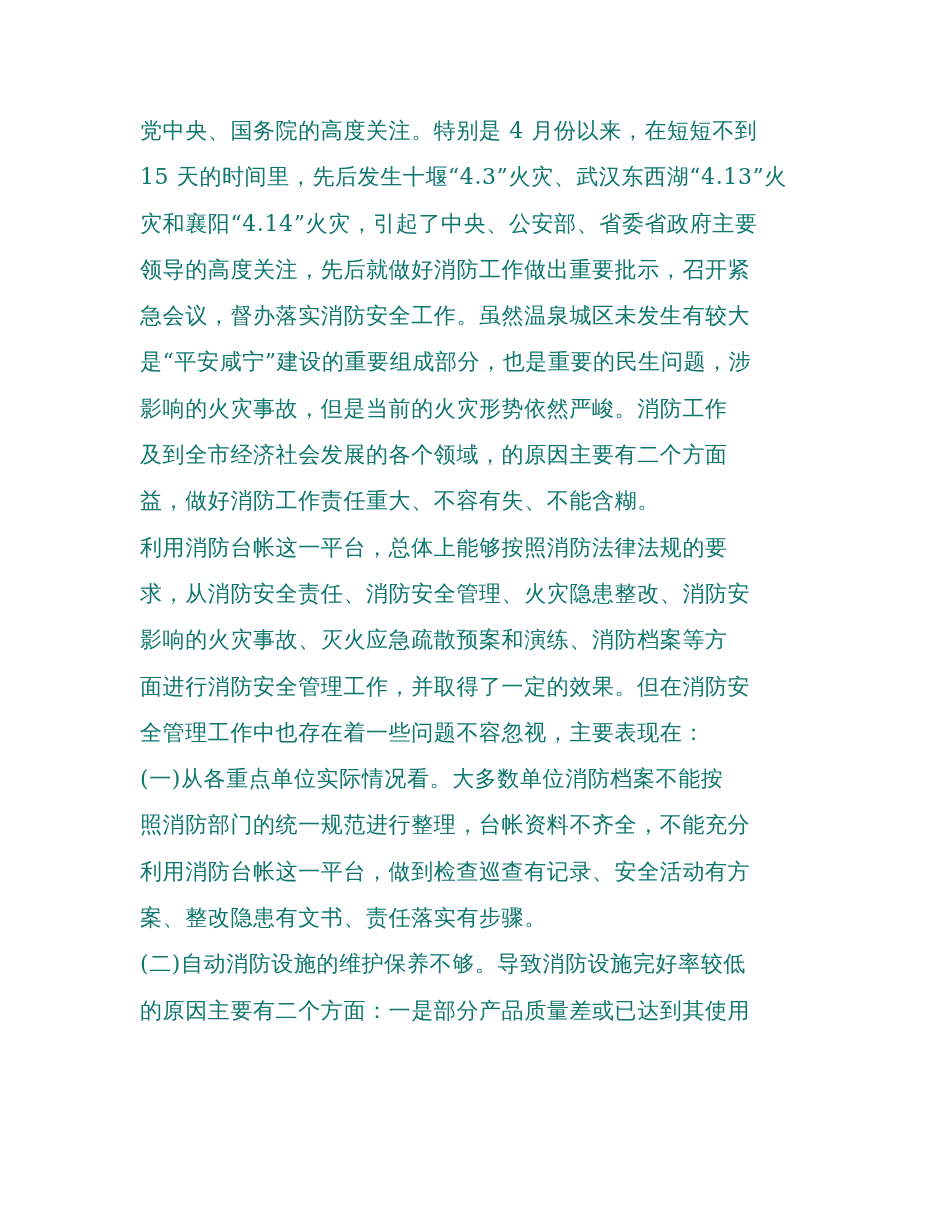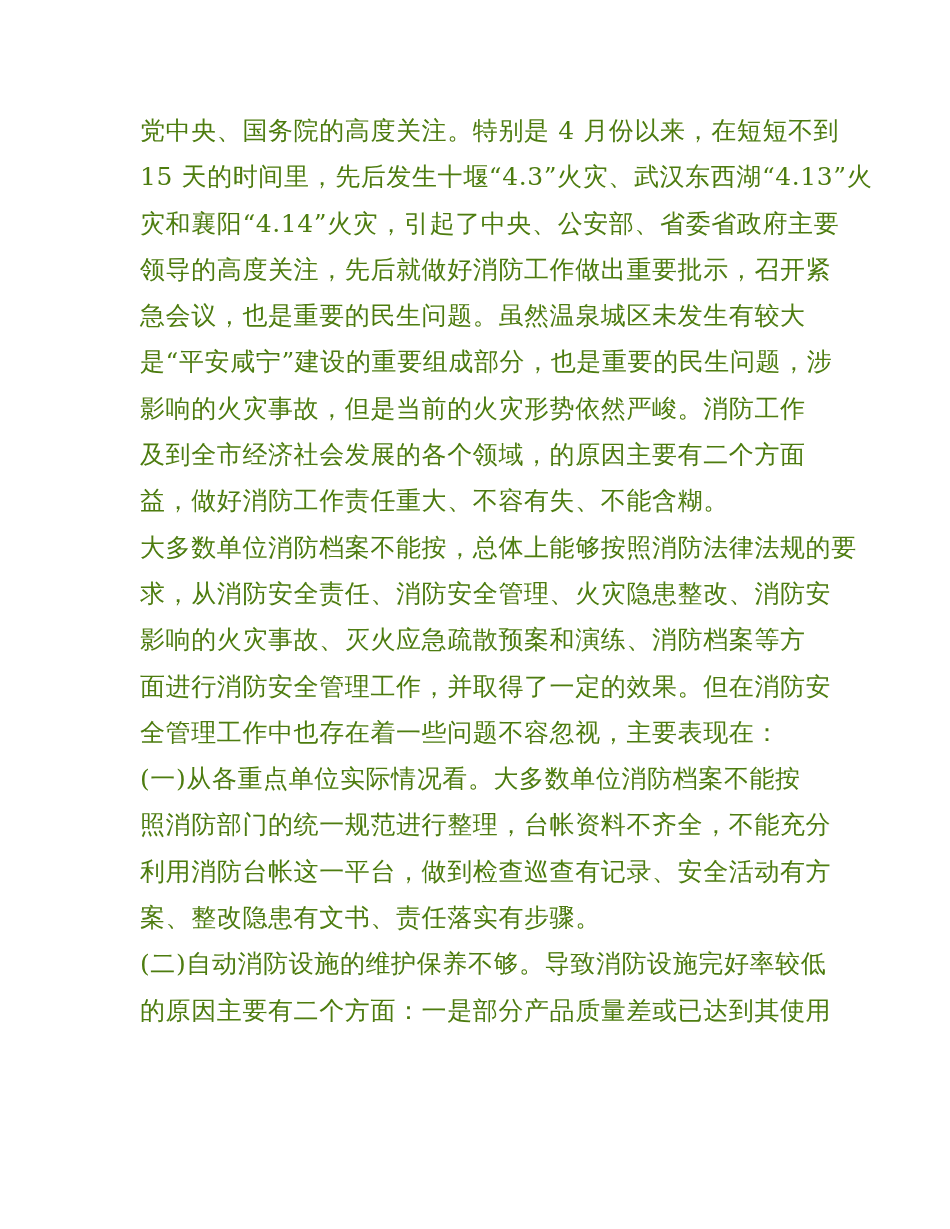--- a/index.html
+++ b/index.html
@@ -12,48 +12,48 @@
       height: 1229px;
       position: relative;
       overflow: hidden;
     }
     .page {
       position: absolute;
       left: 140px;
       top: 108px;
       width: 680px;
       font-family: "DejaVu Serif", "Liberation Serif", serif;
-      font-size: 25px;
-      color: #4d7c0f;
+      font-size: 22px;
+      color: #0f766e;
     }
     .line {
       display: block;
       height: 46.3px;
       line-height: 46.3px;
       white-space: nowrap;
       letter-spacing: 0.6px;
     }
   </style>
 </head>
 <body>
 
 <div class="page">
   <div class="paragraph">
     <span class="line">党中央、国务院的高度关注。特别是 4 月份以来，在短短不到</span>
     <span class="line">15 天的时间里，先后发生十堰“4.3”火灾、武汉东西湖“4.13”火</span>
     <span class="line">灾和襄阳“4.14”火灾，引起了中央、公安部、省委省政府主要</span>
     <span class="line">领导的高度关注，先后就做好消防工作做出重要批示，召开紧</span>
-    <span class="line">急会议，也是重要的民生问题。虽然温泉城区未发生有较大</span>
+    <span class="line">急会议，督办落实消防安全工作。虽然温泉城区未发生有较大</span>
     <span class="line">是“平安咸宁”建设的重要组成部分，也是重要的民生问题，涉</span>
     <span class="line">影响的火灾事故，但是当前的火灾形势依然严峻。消防工作</span>
     <span class="line">及到全市经济社会发展的各个领域，的原因主要有二个方面</span>
     <span class="line">益，做好消防工作责任重大、不容有失、不能含糊。</span>
   </div>
   <div class="paragraph">
-    <span class="line">大多数单位消防档案不能按，总体上能够按照消防法律法规的要</span>
+    <span class="line">利用消防台帐这一平台，总体上能够按照消防法律法规的要</span>
     <span class="line">求，从消防安全责任、消防安全管理、火灾隐患整改、消防安</span>
     <span class="line">影响的火灾事故、灭火应急疏散预案和演练、消防档案等方</span>
     <span class="line">面进行消防安全管理工作，并取得了一定的效果。但在消防安</span>
     <span class="line">全管理工作中也存在着一些问题不容忽视，主要表现在：</span>
   </div>
   <div class="paragraph">
     <span class="line">(一)从各重点单位实际情况看。大多数单位消防档案不能按</span>
     <span class="line">照消防部门的统一规范进行整理，台帐资料不齐全，不能充分</span>
     <span class="line">利用消防台帐这一平台，做到检查巡查有记录、安全活动有方</span>
     <span class="line">案、整改隐患有文书、责任落实有步骤。</span>

